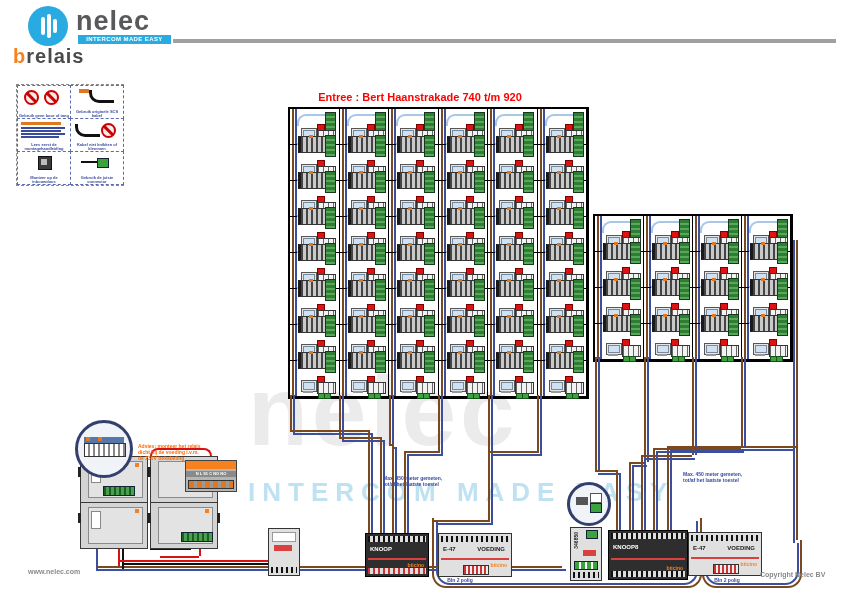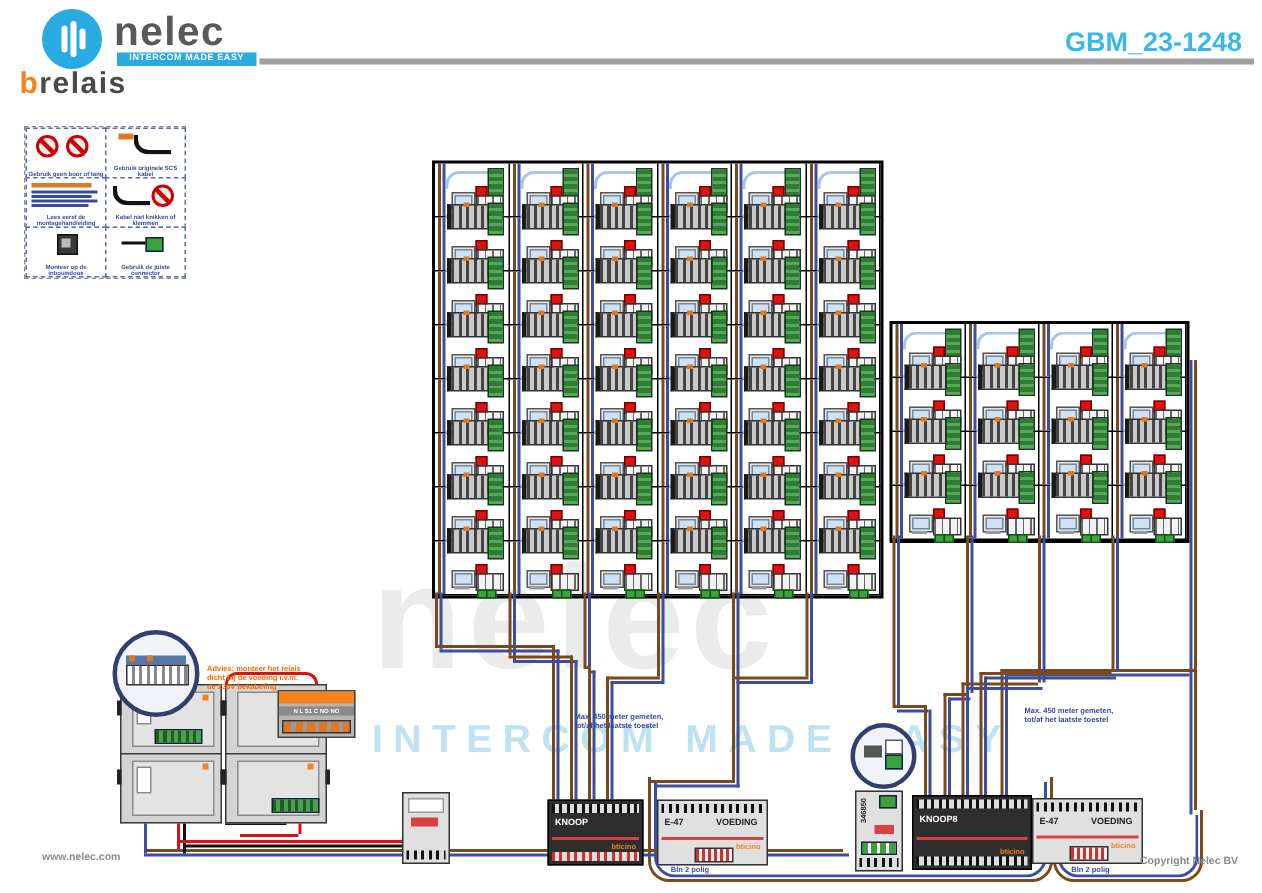--- a/index.html
+++ b/index.html
@@ -96,21 +96,20 @@
     <span class="lbar" style="left:13px;top:11px;height:18px;"></span>
     <span class="lbar" style="left:19px;top:8px;height:24px;"></span>
     <span class="lbar" style="left:25px;top:13px;height:14px;"></span>
   </div>
   <div class="a brand">nelec</div>
   <div class="a brand-tag">INTERCOM MADE EASY</div>
   <div class="a hrule"></div>
   <div class="a partner">
     <span class="b">b</span><span class="rest">relais</span>
   </div>
-  <div class="a docnum">GBM_23-1248</div>
 
   <div class="a" id="legend">
     <div class="lcell" style="left:0;top:0;">
       <span class="nosign" style="left:6px;top:4px;"></span>
       <span class="nosign" style="left:26px;top:4px;"></span>
       <span class="lcap">Gebruik geen boor of tang</span>
     </div>
     <div class="lcell" style="left:53px;top:0;">
       <span class="txtline" style="left:8px;top:3px;width:10px;background:#e07820;height:4px;"></span>
       <span class="cable" style="left:18px;top:4px;"></span>
@@ -134,20 +133,21 @@
       <span style="position:absolute;left:23px;top:7px;width:6px;height:6px;background:#bbb;"></span>
       <span class="lcap">Monteer op de inbouwdoos</span>
     </div>
     <div class="lcell" style="left:53px;top:66px;">
       <span style="position:absolute;left:26px;top:6px;width:10px;height:8px;background:#3da13d;border:1px solid #123;"></span>
       <span style="position:absolute;left:10px;top:9px;width:16px;height:2px;background:#111;"></span>
       <span class="lcap">Gebruik de juiste connector</span>
     </div>
   </div>
 
+  <div class="a title">Entree : Bert Haanstrakade 740 t/m 920</div>
   <div class="a wm-word">nelec</div>
   <div class="a wm-tag">INTERCOM MADE EASY</div>
 
   <div class="a unit-grid" id="grid-left">
       <div class="cell" style="left:0px;top:0px;width:49.5px;height:36px;">
         <div class="c-rbr"></div>
         <div class="c-rbl"></div>
         <div class="c-arc"></div>
         <div class="c-pcb c-pcb-top"></div>
         <div class="c-mon"></div>

